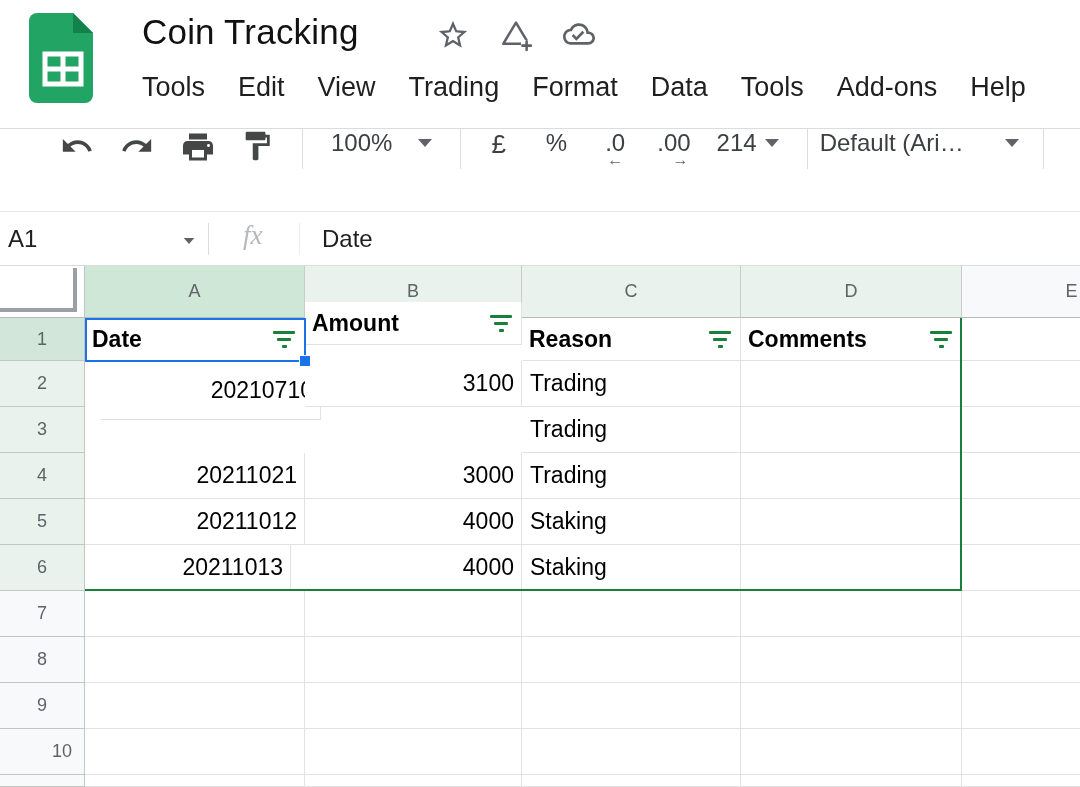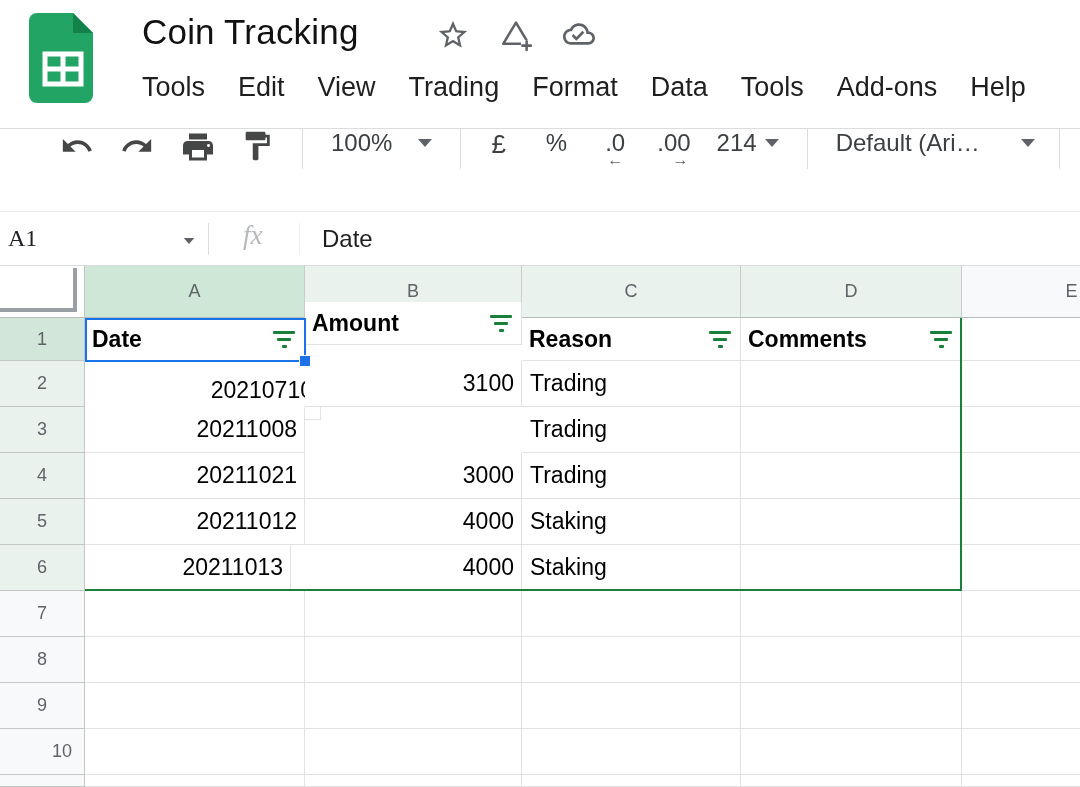--- a/index.html
+++ b/index.html
@@ -28,21 +28,21 @@
            border-top:8px solid #5f6368; display:inline-block; }
   .dec-wrap { position:relative; font-size:24px; font-weight:500; color:#3c4043; }
   .dec-arrow { position:absolute; font-size:16px; bottom:-12px; color:#5f6368; }
   .arrow-l { left:2px; }
   .arrow-r { right:2px; }
 
   
   #formula-bar { position:absolute; left:0; top:211px; width:1080px; height:55px;
                  border-top:1px solid #e8eaed; border-bottom:1px solid #dadce0;
                  display:flex; align-items:center; background:#fff; }
-  #name-box { position:absolute; left:8px; top:0; height:100%; display:flex; align-items:center; font-size:24px; color:#202124;font-family:Liberation Serif, serif; }
+  #name-box { position:absolute; left:8px; top:0; height:100%; display:flex; align-items:center; font-size:24px; color:#202124; }
   #name-caret { position:absolute; left:182px; top:25px; transform:scale(.75); }
   .fb-sep { position:absolute; top:11px; width:1px; height:32px; background:#dadce0; }
   #fx { position:absolute; left:243px; top:8px; font-size:27px; font-style:italic; color:#b5b8bc;
         font-family:"Liberation Serif", serif; }
   #formula-value { position:absolute; left:322px; top:0; height:100%; display:flex; align-items:center;
                    font-size:24px; color:#1f1f1f; }
 
   
   #grid { position:absolute; left:0; top:266px; width:1080px; height:521px; overflow:hidden; background:#fff; }
   #corner { position:absolute; left:0; top:0; width:85px; height:52px; background:#fff;
@@ -146,21 +146,21 @@
       <span class="dec-wrap"><span>.0</span><span class="dec-arrow arrow-l">←</span></span>
     </div>
     <div class="tb-btn" style="margin-left:32px">
       <span class="dec-wrap"><span>.00</span><span class="dec-arrow arrow-r">→</span></span>
     </div>
     <div class="tb-btn" style="margin-left:26px; gap:8px">
       <span class="tb-text">214</span>
       <span class="caret"></span>
     </div>
     <div class="tb-sep" style="margin-left:28px"></div>
-    <div class="tb-btn" style="margin-left:28px; gap:41px">
+    <div class="tb-btn" style="margin-left:12px; gap:41px">
       <span class="tb-text" style="max-width:160px; overflow:hidden; white-space:nowrap">Default (Ari…</span>
       <span class="caret"></span>
     </div>
     <div class="tb-sep" style="margin-left:24px"></div>
   </div>
 
   <div id="formula-bar">
     <div id="name-box">A1</div>
     <span id="name-caret" class="caret"></span>
     <div class="fb-sep" style="left:208px"></div>
@@ -221,21 +221,20 @@
           <i class="fb2"></i>
           <i class="fb3"></i>
         </span>
       </div>
       <div class="cell" style="left: 962px; top: 52px; width: 220px; height: 43px;"></div>
       <div class="cell num" style="left: 101px; top: 95px; width: 220px; height: 59px;">20210710</div>
       <div class="cell num" style="left: 305px; top: 95px; width: 217px; height: 46px;">3100</div>
       <div class="cell txt" style="left: 522px; top: 95px; width: 219px; height: 46px;">Trading</div>
       <div class="cell txt" style="left: 741px; top: 95px; width: 221px; height: 46px;"></div>
       <div class="cell" style="left: 962px; top: 95px; width: 220px; height: 46px;"></div>
-      <div class="cell num" style="left: 85px; top: 141px; width: 220px; height: 46px;">20211008</div>
       <div class="cell txt" style="left: 522px; top: 141px; width: 219px; height: 46px;">Trading</div>
       <div class="cell txt" style="left: 741px; top: 141px; width: 221px; height: 46px;"></div>
       <div class="cell" style="left: 962px; top: 141px; width: 220px; height: 46px;"></div>
       <div class="cell num" style="left: 85px; top: 187px; width: 220px; height: 46px;">20211021</div>
       <div class="cell num" style="left: 305px; top: 187px; width: 217px; height: 46px;">3000</div>
       <div class="cell txt" style="left: 522px; top: 187px; width: 219px; height: 46px;">Trading</div>
       <div class="cell txt" style="left: 741px; top: 187px; width: 221px; height: 46px;"></div>
       <div class="cell" style="left: 962px; top: 187px; width: 220px; height: 46px;"></div>
       <div class="cell num" style="left: 85px; top: 233px; width: 220px; height: 46px;">20211012</div>
       <div class="cell num" style="left: 305px; top: 233px; width: 217px; height: 46px;">4000</div>

